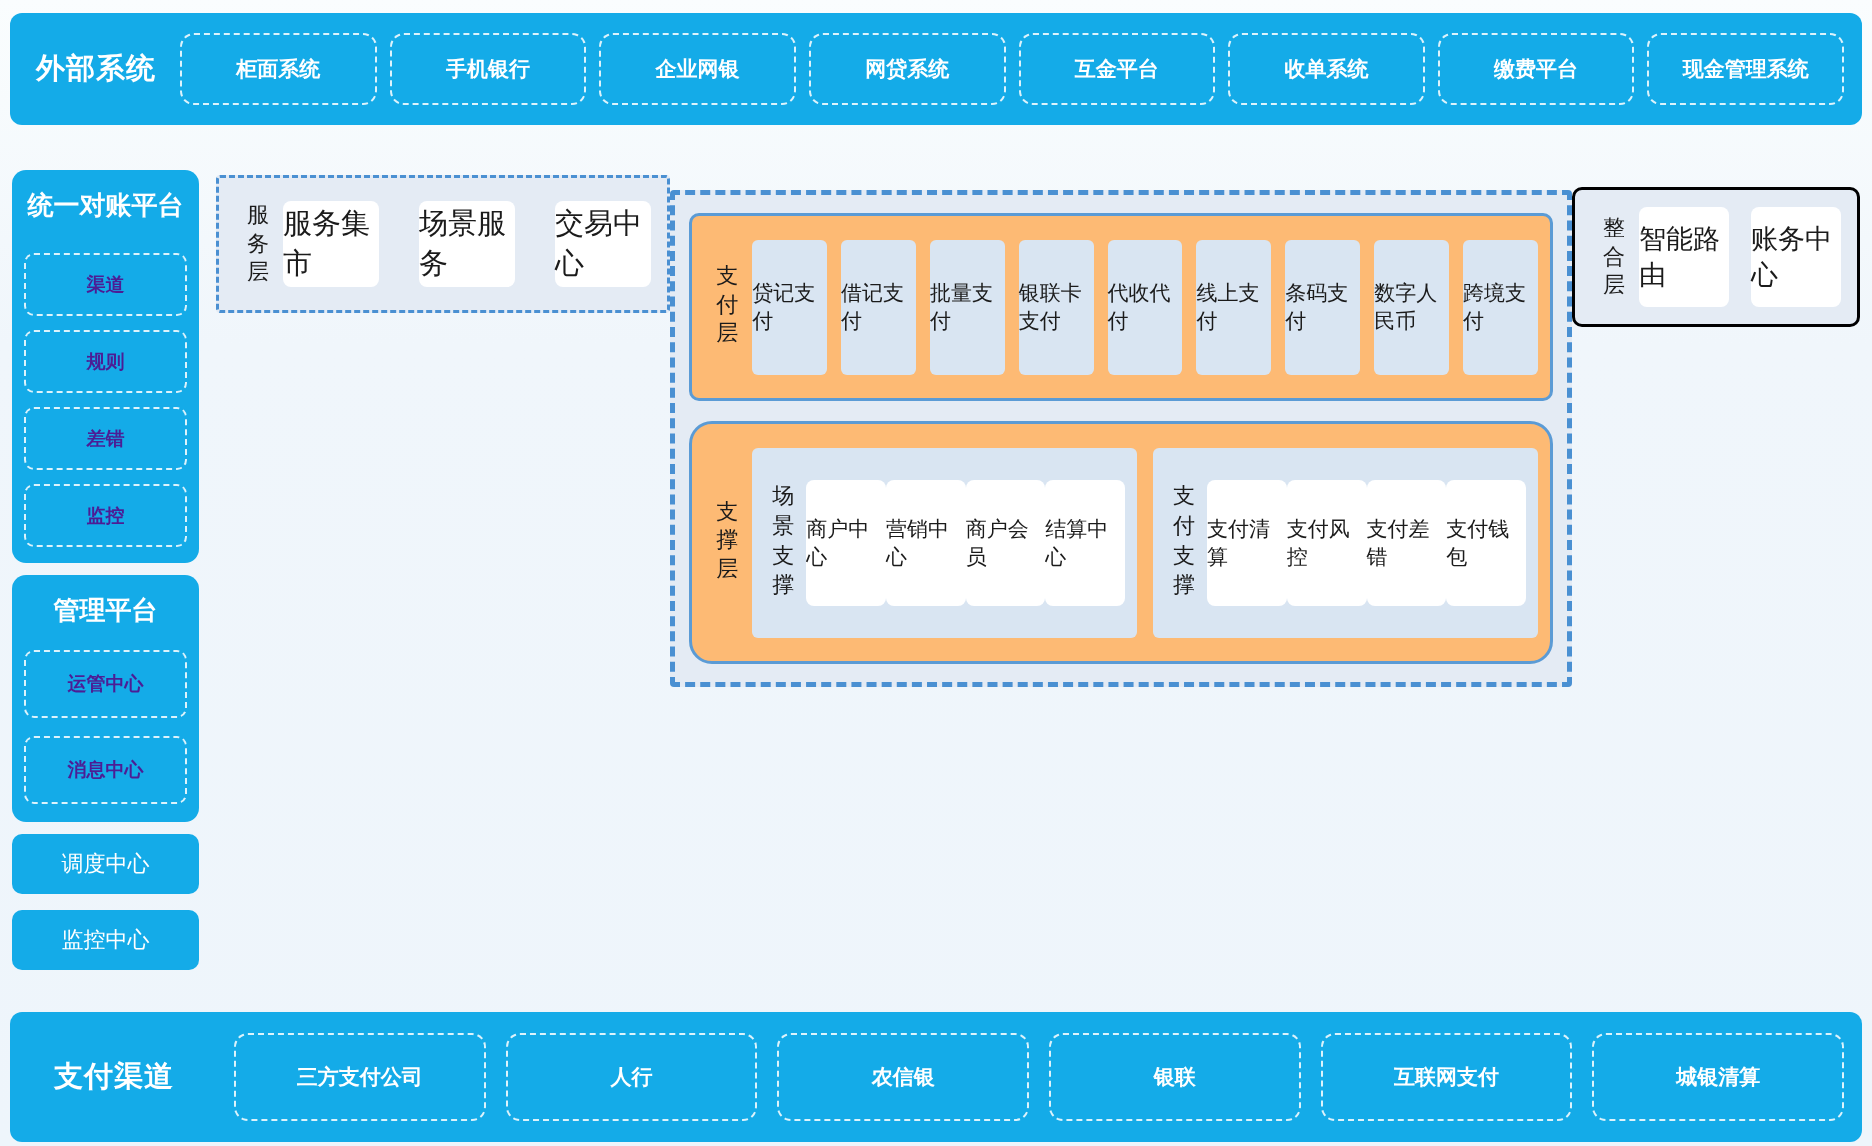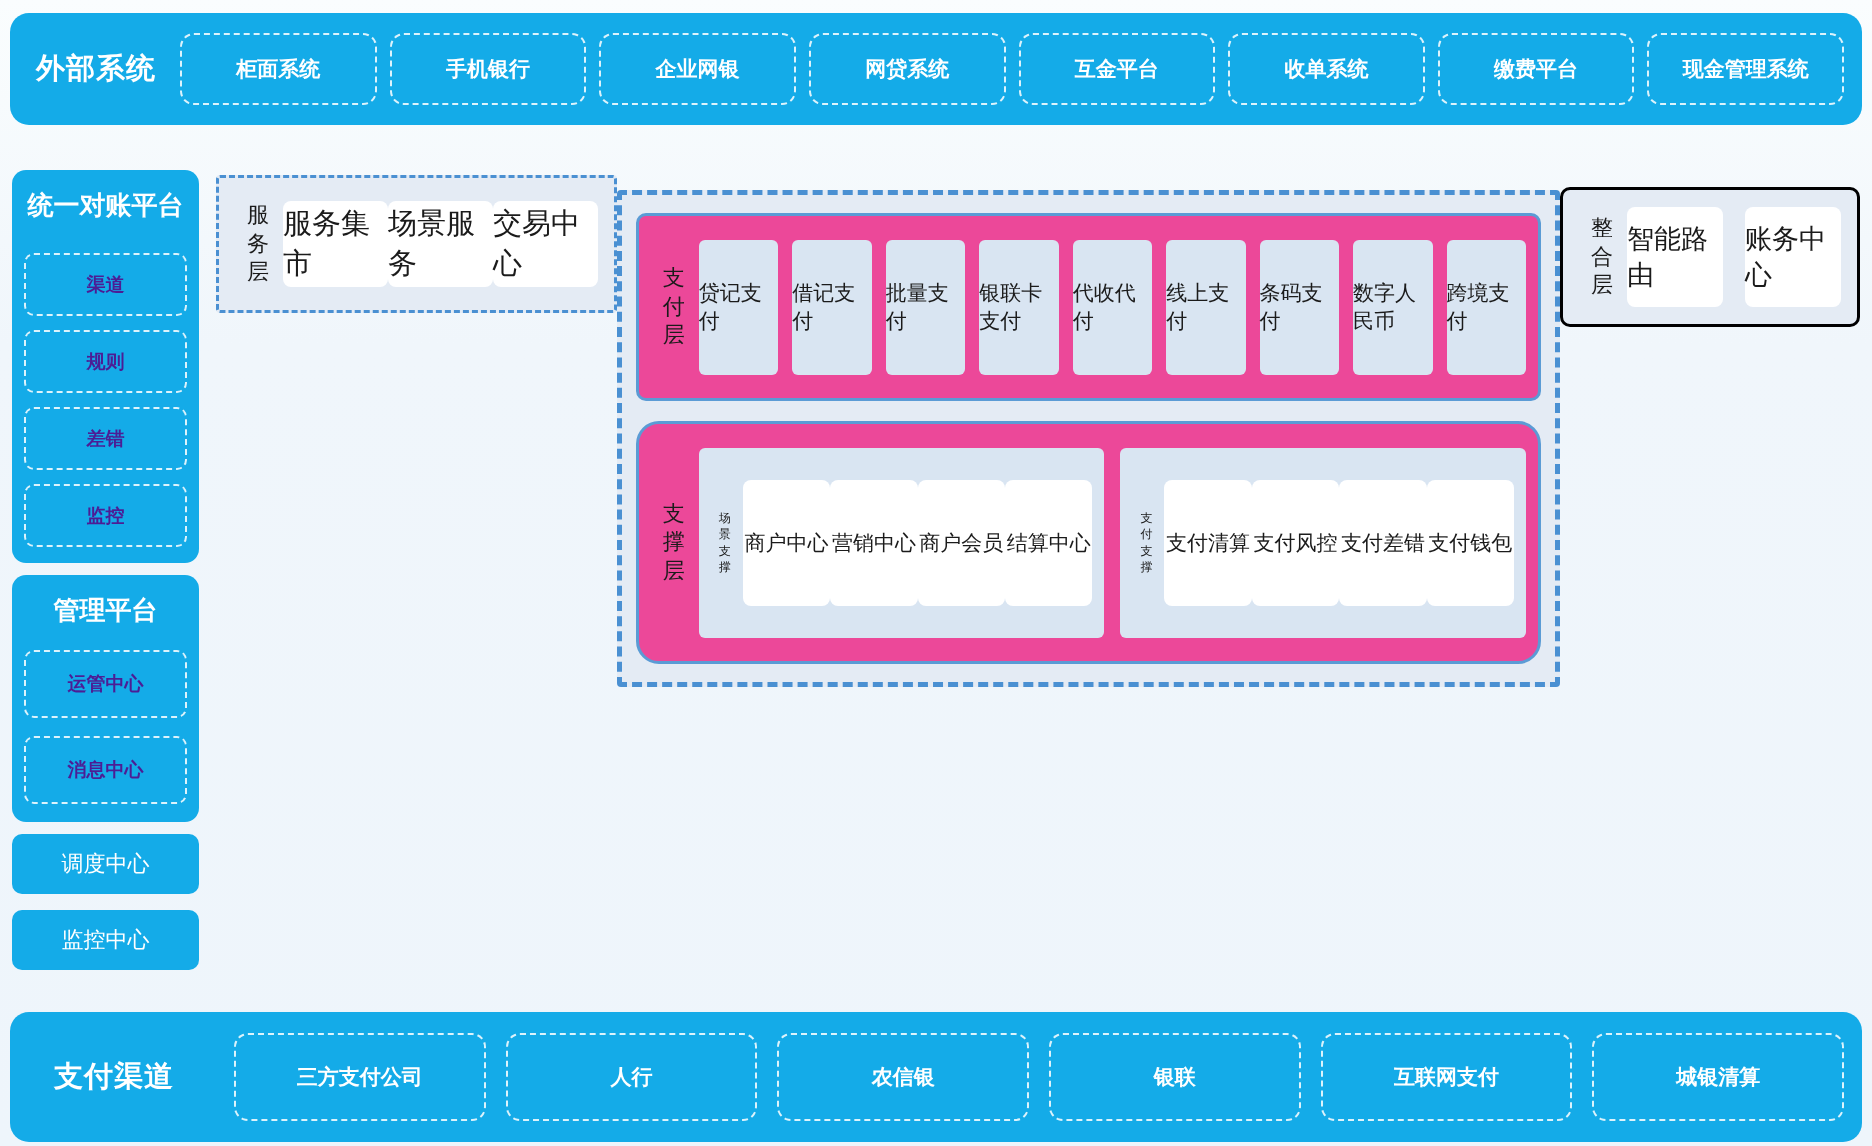--- a/index.html
+++ b/index.html
@@ -5,21 +5,21 @@
   * { margin:0; padding:0; box-sizing:border-box; }
   html,body { width:1872px; height:1146px; overflow:hidden;
     font-family:"Liberation Sans","DejaVu Sans",sans-serif;
     background:linear-gradient(180deg,#fafdfe 0%, #f0f6fb 30%, #eef5fb 100%);
     color:#1b1b1b;
   }
   .blue { background:#14abe8; color:#fff; }
 
   
   .hbar { margin:13px 10px 0 10px; height:112px; display:flex; align-items:center;
-          padding:0 18px 0 26px; border-radius:19px; }
+          padding:0 18px 0 26px; border-radius:12px; }
   .hbar-label { font-size:29px; font-weight:700; letter-spacing:1px; white-space:nowrap; margin-right:24px; }
   .hbar-items { flex:1; display:flex; gap:13px; height:72px; }
   .wdash { flex:1; border:2px dashed rgba(255,255,255,.85); border-radius:14px;
            display:flex; align-items:center; justify-content:center;
            font-size:21px; font-weight:600; color:#fff; }
   .hbar.bottom { margin-top:26px; height:130px; }
   .hbar.bottom .hbar-label { margin-right:60px; margin-left:18px; }
   .hbar.bottom .hbar-items { gap:20px; height:88px; }
 
   
@@ -42,38 +42,38 @@
                 color:#fff; font-size:22px; font-weight:400; }
 
   
   .main { flex:1; display:flex; flex-direction:row; }
   .v-label { width:1em; font-size:22px; line-height:1.3; word-break:break-all;
              text-align:center; color:#1b1b1b; margin:0 14px 0 12px; flex:none; }
 
   .service-layer { margin-top:5px; height:138px; background:#e4ebf4;
                    border:3px dashed #4a90d2; border-radius:4px;
                    display:flex; align-items:center; padding:0 16px; }
-  .service-items { flex:1; display:flex; height:86px; }
+  .service-items { flex:1; display:flex; gap:40px; height:86px; }
   .white-box { background:#fff; border-radius:8px; display:flex; align-items:center;
                justify-content:center; font-size:29px; }
   .service-items .white-box { flex:1; }
 
   .big-container { margin-top:20px; background:#e4ebf4; border:5px dashed #4a90d2;
                    border-radius:4px; padding:18px 14px; }
-  .solid-box { background:#ec4899; border:3px solid #5b9bd5; border-radius:10px;
-               display:flex; align-items:center; padding:0 12px; }
+  .solid-box { background:#fdba74; border:3px solid #5b9bd5; border-radius:10px;
+               display:flex; align-items:center; padding:0 12px;font-family:Liberation Mono, monospace; }
   .solid-box.payment { height:188px; }
   .pay-items { flex:1; display:flex; gap:14px; height:135px; }
   .pay-box { flex:1; background:#d9e5f2; border-radius:6px; display:flex;
              align-items:center; justify-content:center; font-size:21px; }
   .solid-box.support { margin-top:20px; height:243px;border-radius:23px; }
   .support-groups { flex:1; display:flex; gap:16px; height:190px; }
   .group { flex:1; background:#d9e5f2; border-radius:6px; display:flex;
            align-items:center; padding:0 12px; }
-  .g-label { width:1em; font-size:12px; line-height:1.35; word-break:break-all;
+  .g-label { width:1em; font-size:22px; line-height:1.35; word-break:break-all;
              text-align:center; margin:0 12px 0 8px; flex:none; }
   .g-items { flex:1; display:flex; height:126px; }
   .g-items .white-box { flex:1; font-size:21px; }
 
   .integration { margin-top:17px; height:140px; background:#e4ebf4;
                  border:3px solid #000000; border-radius:10px;
                  display:flex; align-items:center; padding:0 16px; }
   .integ-items { flex:1; display:flex; gap:22px; height:100px; }
   .integ-items .white-box { flex:1; font-size:27px; }
 </style>

